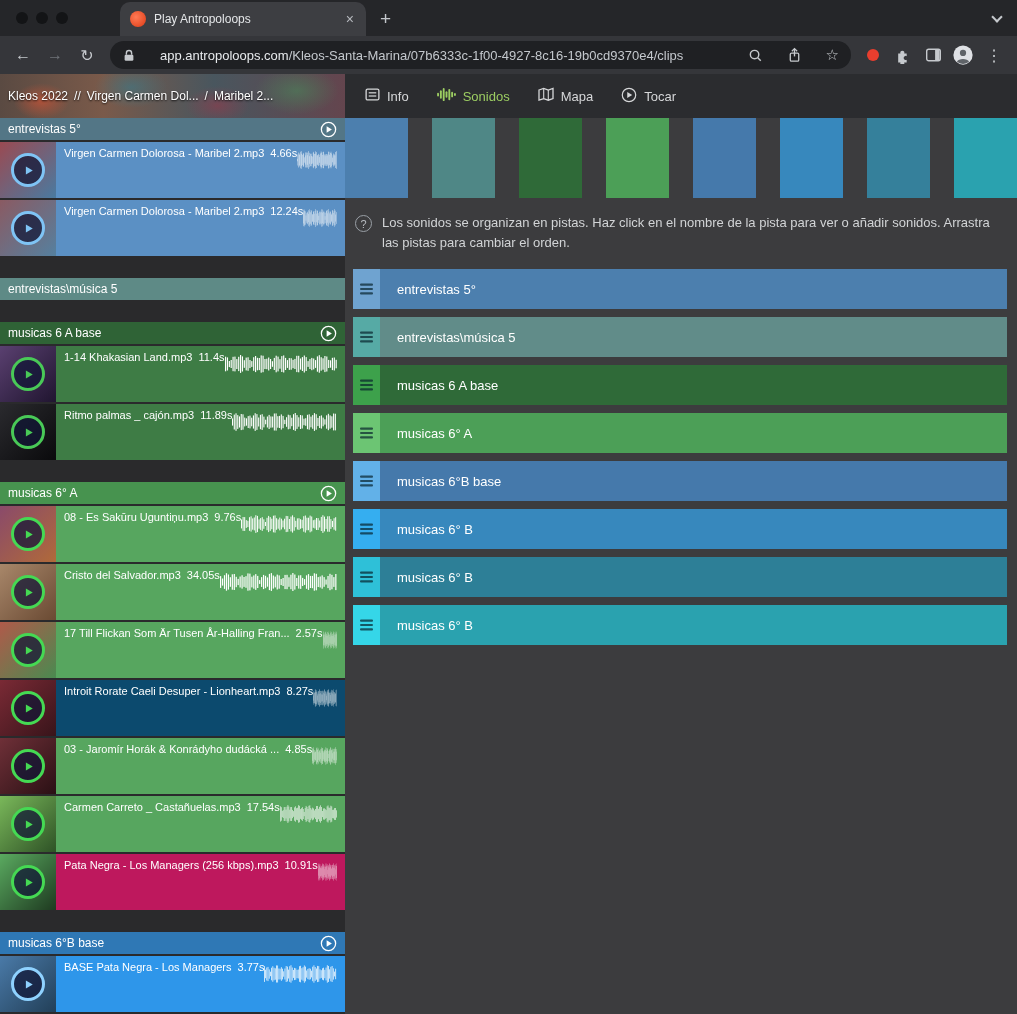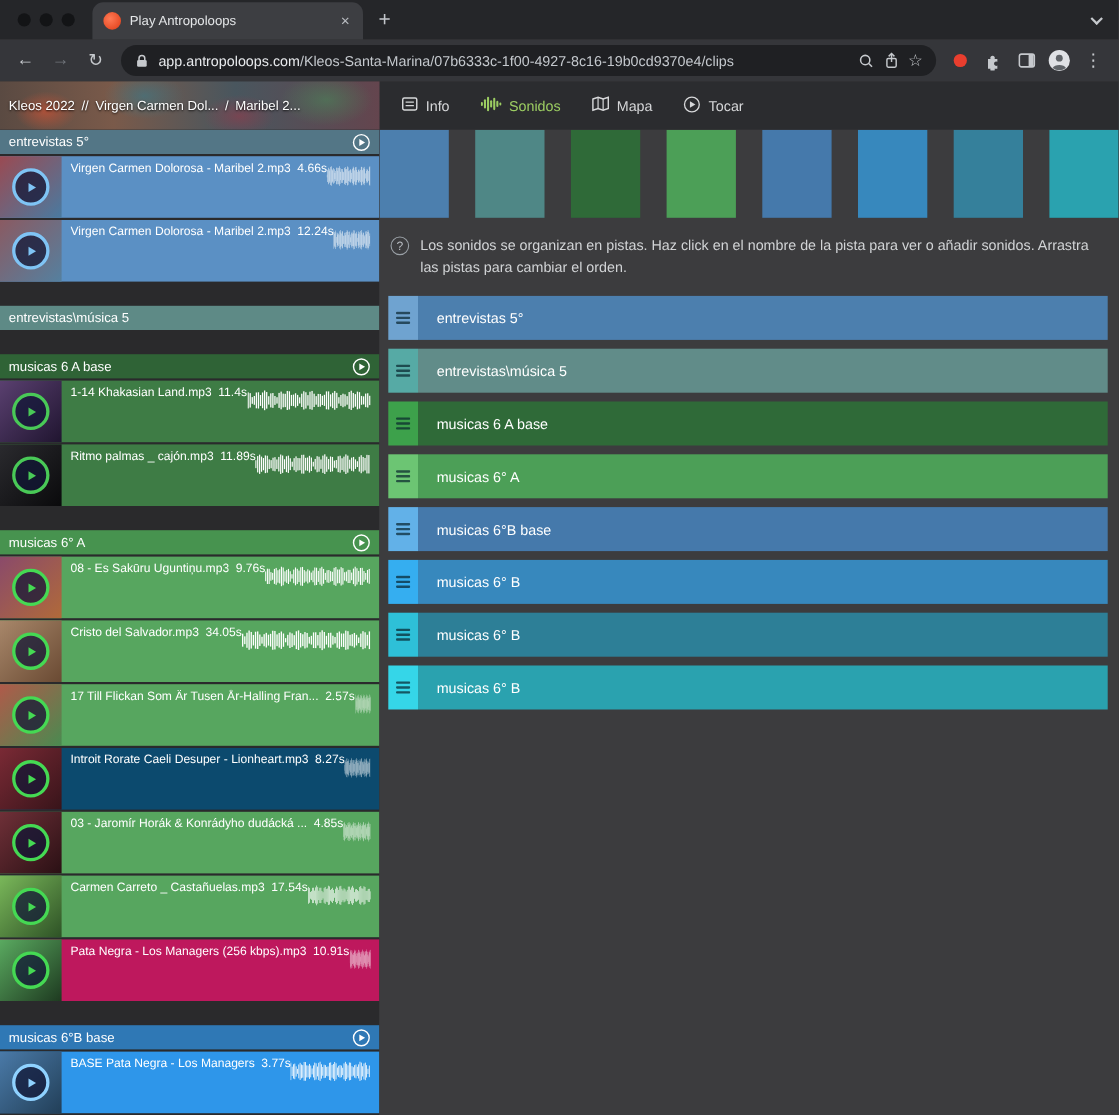--- a/index.html
+++ b/index.html
@@ -4,36 +4,36 @@
 <style>
   * { margin:0; padding:0; box-sizing:border-box; }
   html,body { width:1017px; height:1014px; overflow:hidden; background:#3c3c3e;
               font-family:"Liberation Sans", sans-serif; }
 
   
   .tabbar { height:36px; background:#252629; display:flex; align-items:center; }
   .traffic { display:flex; gap:8px; padding:0 16px; }
   .light { width:12px; height:12px; border-radius:50%; background:#131416; }
   .tab { width:246px; height:34px; align-self:flex-end; background:#3d3e42;
-         border-radius:10px 10px 0 0; display:flex; align-items:center; gap:8px; padding:0 10px; }
+         border-radius:10px 10px 0 0; display:flex; align-items:center; gap:8px; padding:0 10px;margin-left:36px; }
   .favicon { width:16px; height:16px; border-radius:50%; flex:none;
              background:radial-gradient(circle at 38% 38%, #ff7a55, #dd3a14); }
   .tab-title { color:#e4e6e8; font-size:12px; flex:1; white-space:nowrap; overflow:hidden; }
   .tab-close { color:#b7babf; font-size:14px; padding:0 2px; }
   .newtab { color:#c3c6cb; font-size:19px; margin-left:14px; line-height:1; }
   .tab-chevron { margin-left:auto; margin-right:16px; display:flex; }
   .chev { width:8px; height:8px; border-left:2px solid #c6c9cd; border-bottom:2px solid #c6c9cd;
           transform:rotate(-45deg); margin-top:-3px; }
 
   .toolbar { height:38px; background:#35363a; display:flex; align-items:center; padding:0 8px; gap:2px; }
   .tool-btn { width:30px; height:30px; border-radius:50%; display:flex; align-items:center;
               justify-content:center; color:#c6c9cd; font-size:16px; flex:none; }
   .tool-btn.dim { color:#6e7control175; color:#70747a; }
   .urlbar { flex:1; height:28px; background:#1f2023; border-radius:14px; display:flex;
-            align-items:center; padding:0 12px; gap:8px; margin:0 6px; min-width:0; }
+            align-items:center; padding:0 12px; gap:24px; margin:0 6px; min-width:0; }
   .url-text { flex:1; font-size:13px; white-space:nowrap; overflow:hidden; min-width:0; }
   .url-domain { color:#e8eaed; }
   .url-path { color:#c4c8cd; }
   .url-icon { flex:none; display:flex; }
   .star { color:#c6c9cd; font-size:15px; flex:none; }
   .ext-dot { width:12px; height:12px; border-radius:50%; background:#e93e2e; margin:0 8px; flex:none; }
   .ext-icon { display:flex; width:28px; height:28px; align-items:center; justify-content:center; flex:none; }
 
   
   .app-header { height:44px; background:#2b2c2f; display:flex; align-items:stretch; }

